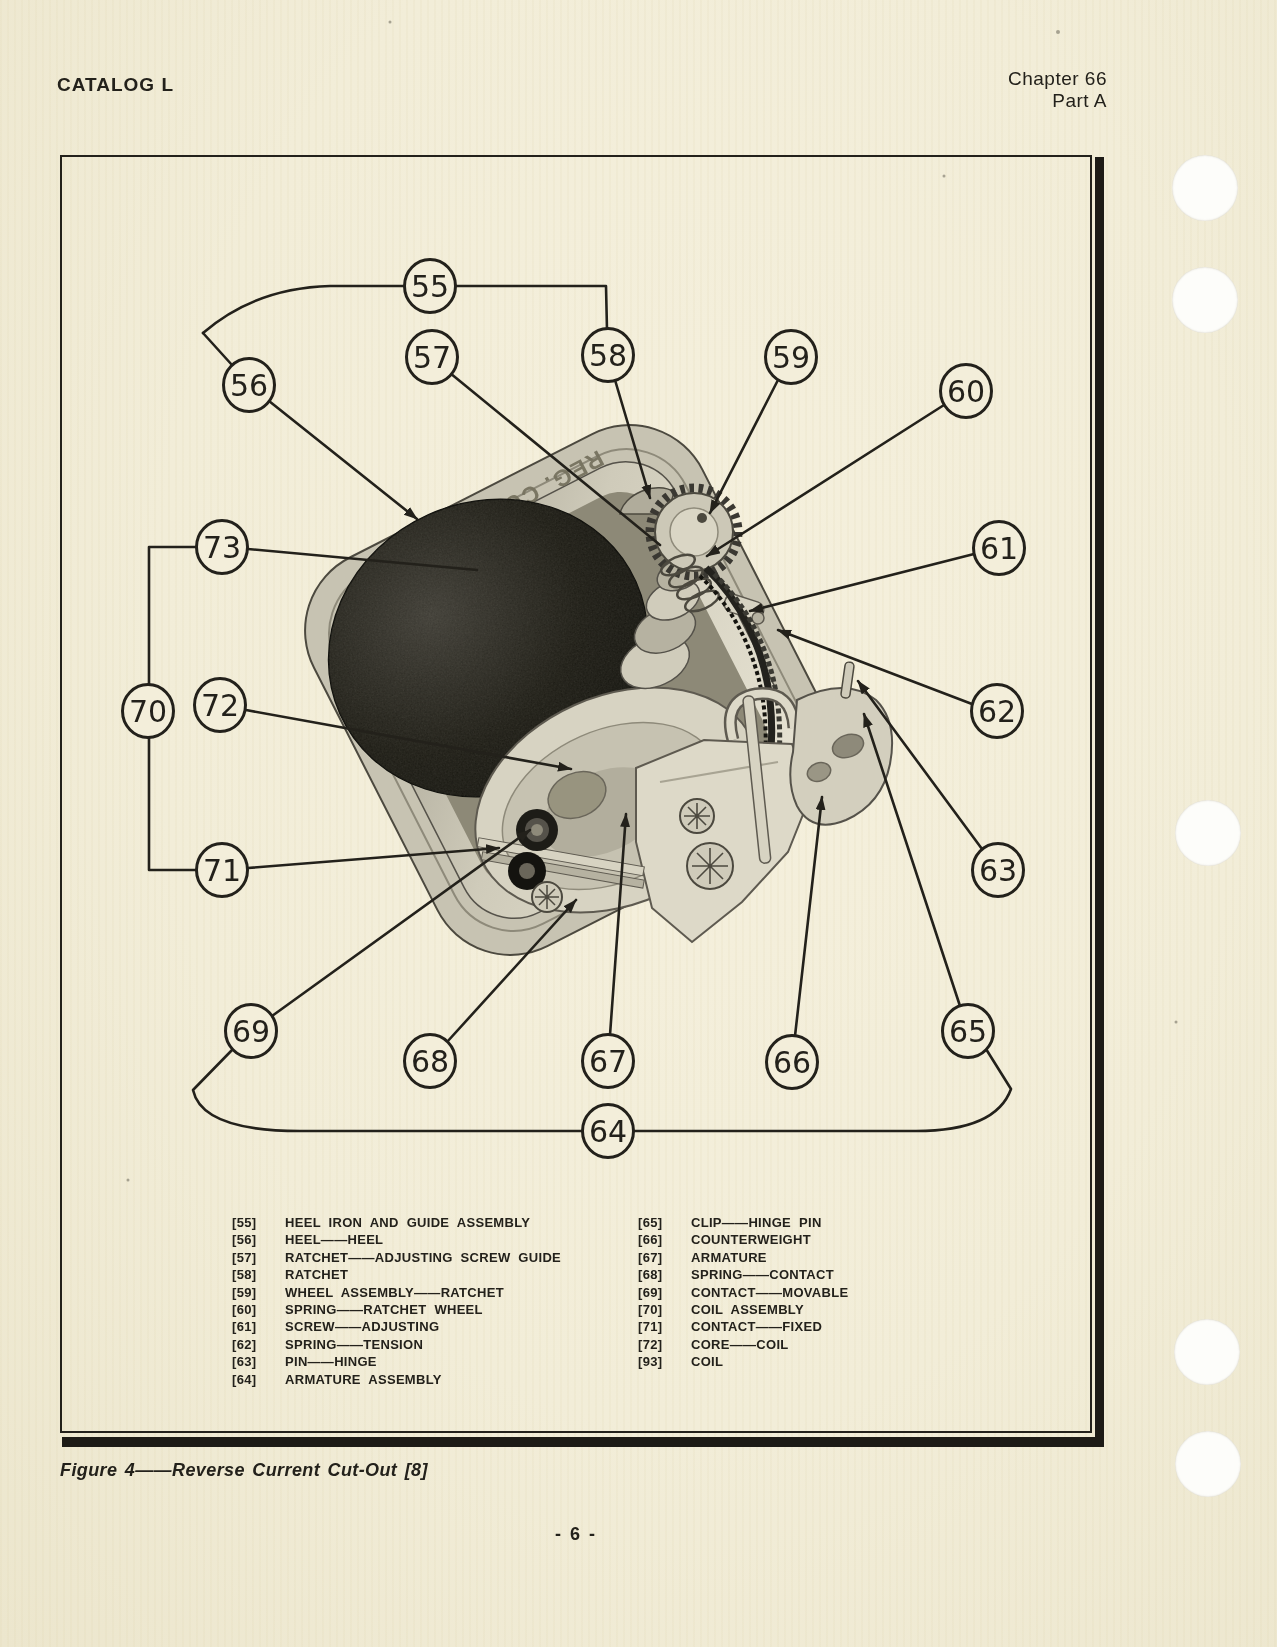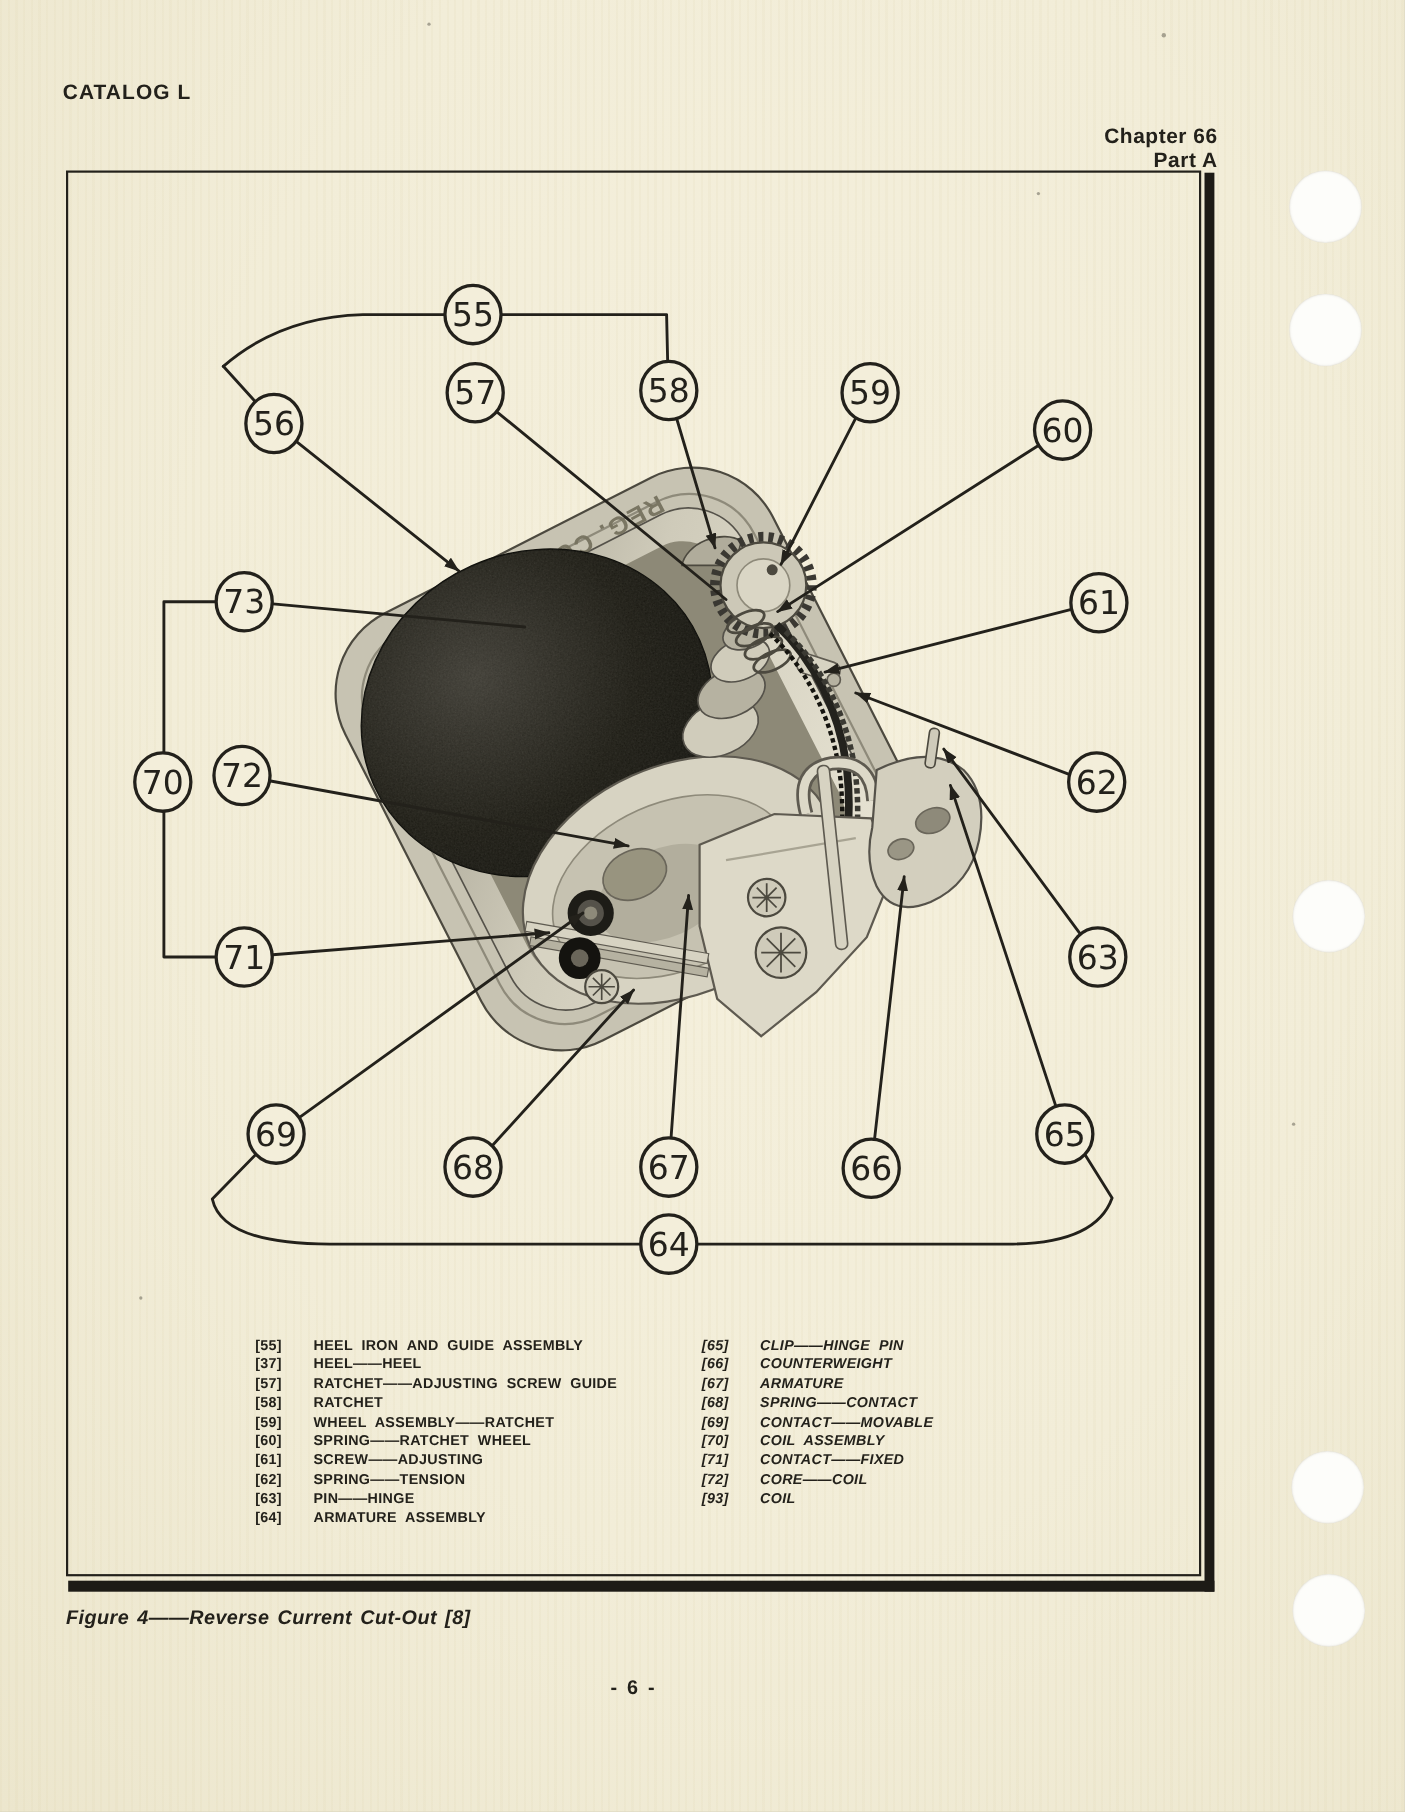--- a/index.html
+++ b/index.html
@@ -6,33 +6,33 @@
   body{background:#d8d2bd;}
   .page{
     position:relative;width:1277px;height:1647px;margin:0 auto;overflow:hidden;
     background:
       repeating-linear-gradient(90deg, rgba(214,202,158,.10) 0 2px, rgba(0,0,0,0) 2px 7px),
       radial-gradient(ellipse at 55% 40%, #f5f0dd 0%, #f2edd8 55%, #ece6cd 100%);
     font-family:"Liberation Sans", sans-serif;
     color:#23211b;
   }
   .hdr-left{position:absolute;left:57px;top:74px;font-size:19px;font-weight:bold;letter-spacing:1px;}
-  .hdr-right{position:absolute;right:170px;top:68px;text-align:right;font-size:19px;font-weight:bold;line-height:22px;letter-spacing:.5px;margin-top:46px;}
+  .hdr-right{position:absolute;right:170px;top:68px;text-align:right;font-size:19px;font-weight:normal;line-height:22px;letter-spacing:.5px;}
   .frame{position:absolute;left:60px;top:155px;width:1032px;height:1278px;border:2.5px solid #23211b;box-sizing:border-box;}
   .bar-right{position:absolute;left:1095px;top:157px;width:9px;height:1290px;background:#1d1b16;}
   .bar-bottom{position:absolute;left:62px;top:1437px;width:1042px;height:10px;background:#1d1b16;}
   svg.fig{position:absolute;left:0;top:0;width:1277px;height:1647px;}
   .leader{fill:none;stroke:#23211b;stroke-width:2.6px;stroke-linejoin:round;stroke-linecap:round;}
   .callout-circle{fill:#f3eeda;stroke:#23211b;stroke-width:3px;}
   .callout-num{font-family:"DejaVu Sans", sans-serif;font-size:30px;fill:#23211b;text-anchor:middle;}
   .emboss{font-family:"Liberation Sans", sans-serif;font-size:23px;font-weight:bold;fill:#76725f;letter-spacing:2px;text-anchor:middle;opacity:.95;}
   .legend{position:absolute;left:0;top:1214px;width:1277px;}
   .legend .col{position:absolute;top:0;}
   .legend .col.left{left:232px;width:390px;}
-  .legend .col.right{left:638px;width:390px;font-style:italic;}
+  .legend .col.right{left:638px;width:390px;}
   .legend-row{display:flex;font-size:13px;font-weight:bold;line-height:17.4px;letter-spacing:.3px;word-spacing:4px;white-space:nowrap;}
   .legend-row .ref{width:53px;flex:0 0 53px;}
   .caption{position:absolute;left:60px;top:1460px;width:1032px;text-align:left;
     font-size:18px;font-weight:bold;font-style:italic;letter-spacing:.4px;word-spacing:2px;}
   .pagenum{position:absolute;left:60px;top:1524px;width:1032px;text-align:center;font-size:18px;font-weight:bold;letter-spacing:2px;}
   .hole{position:absolute;width:66px;height:66px;border-radius:50%;background:#fdfdfa;box-shadow:inset 0 0 2px rgba(120,110,80,.35);}
 </style>
 </head>
 <body>
 
@@ -274,21 +274,21 @@
     </g>
   </svg>
 
   <div class="legend">
     <div class="col left" id="legend-left">
         <div class="legend-row">
           <span class="ref">[55]</span>
           <span class="lbl">HEEL IRON AND GUIDE ASSEMBLY</span>
         </div>
         <div class="legend-row">
-          <span class="ref">[37]</span>
+          <span class="ref">[56]</span>
           <span class="lbl">HEEL——HEEL</span>
         </div>
         <div class="legend-row">
           <span class="ref">[57]</span>
           <span class="lbl">RATCHET——ADJUSTING SCREW GUIDE</span>
         </div>
         <div class="legend-row">
           <span class="ref">[58]</span>
           <span class="lbl">RATCHET</span>
         </div>

